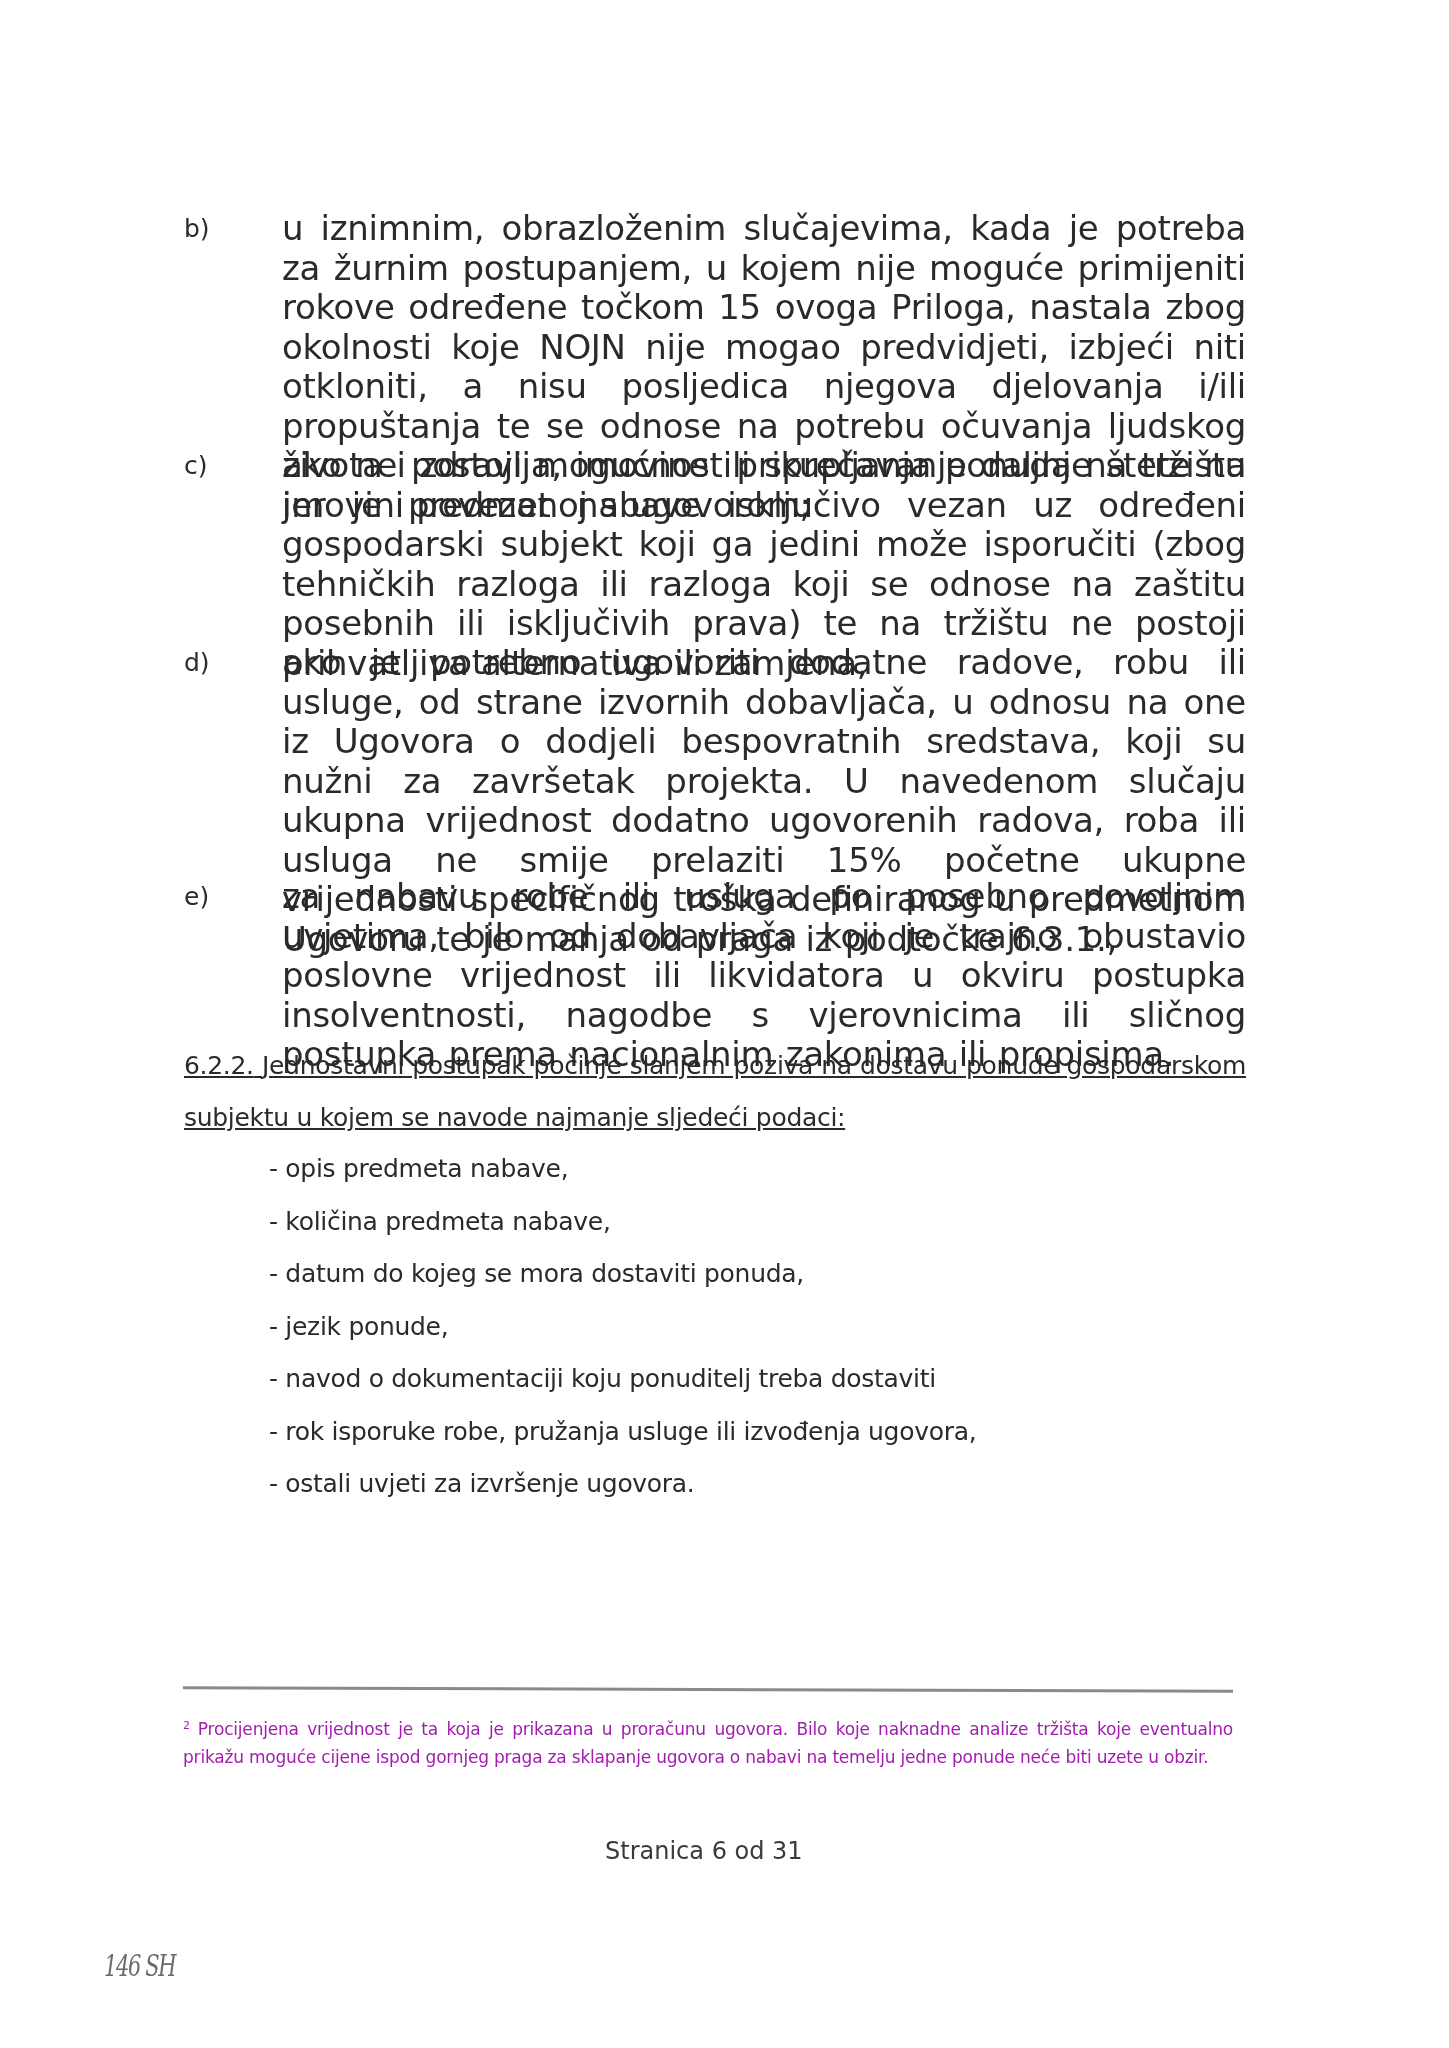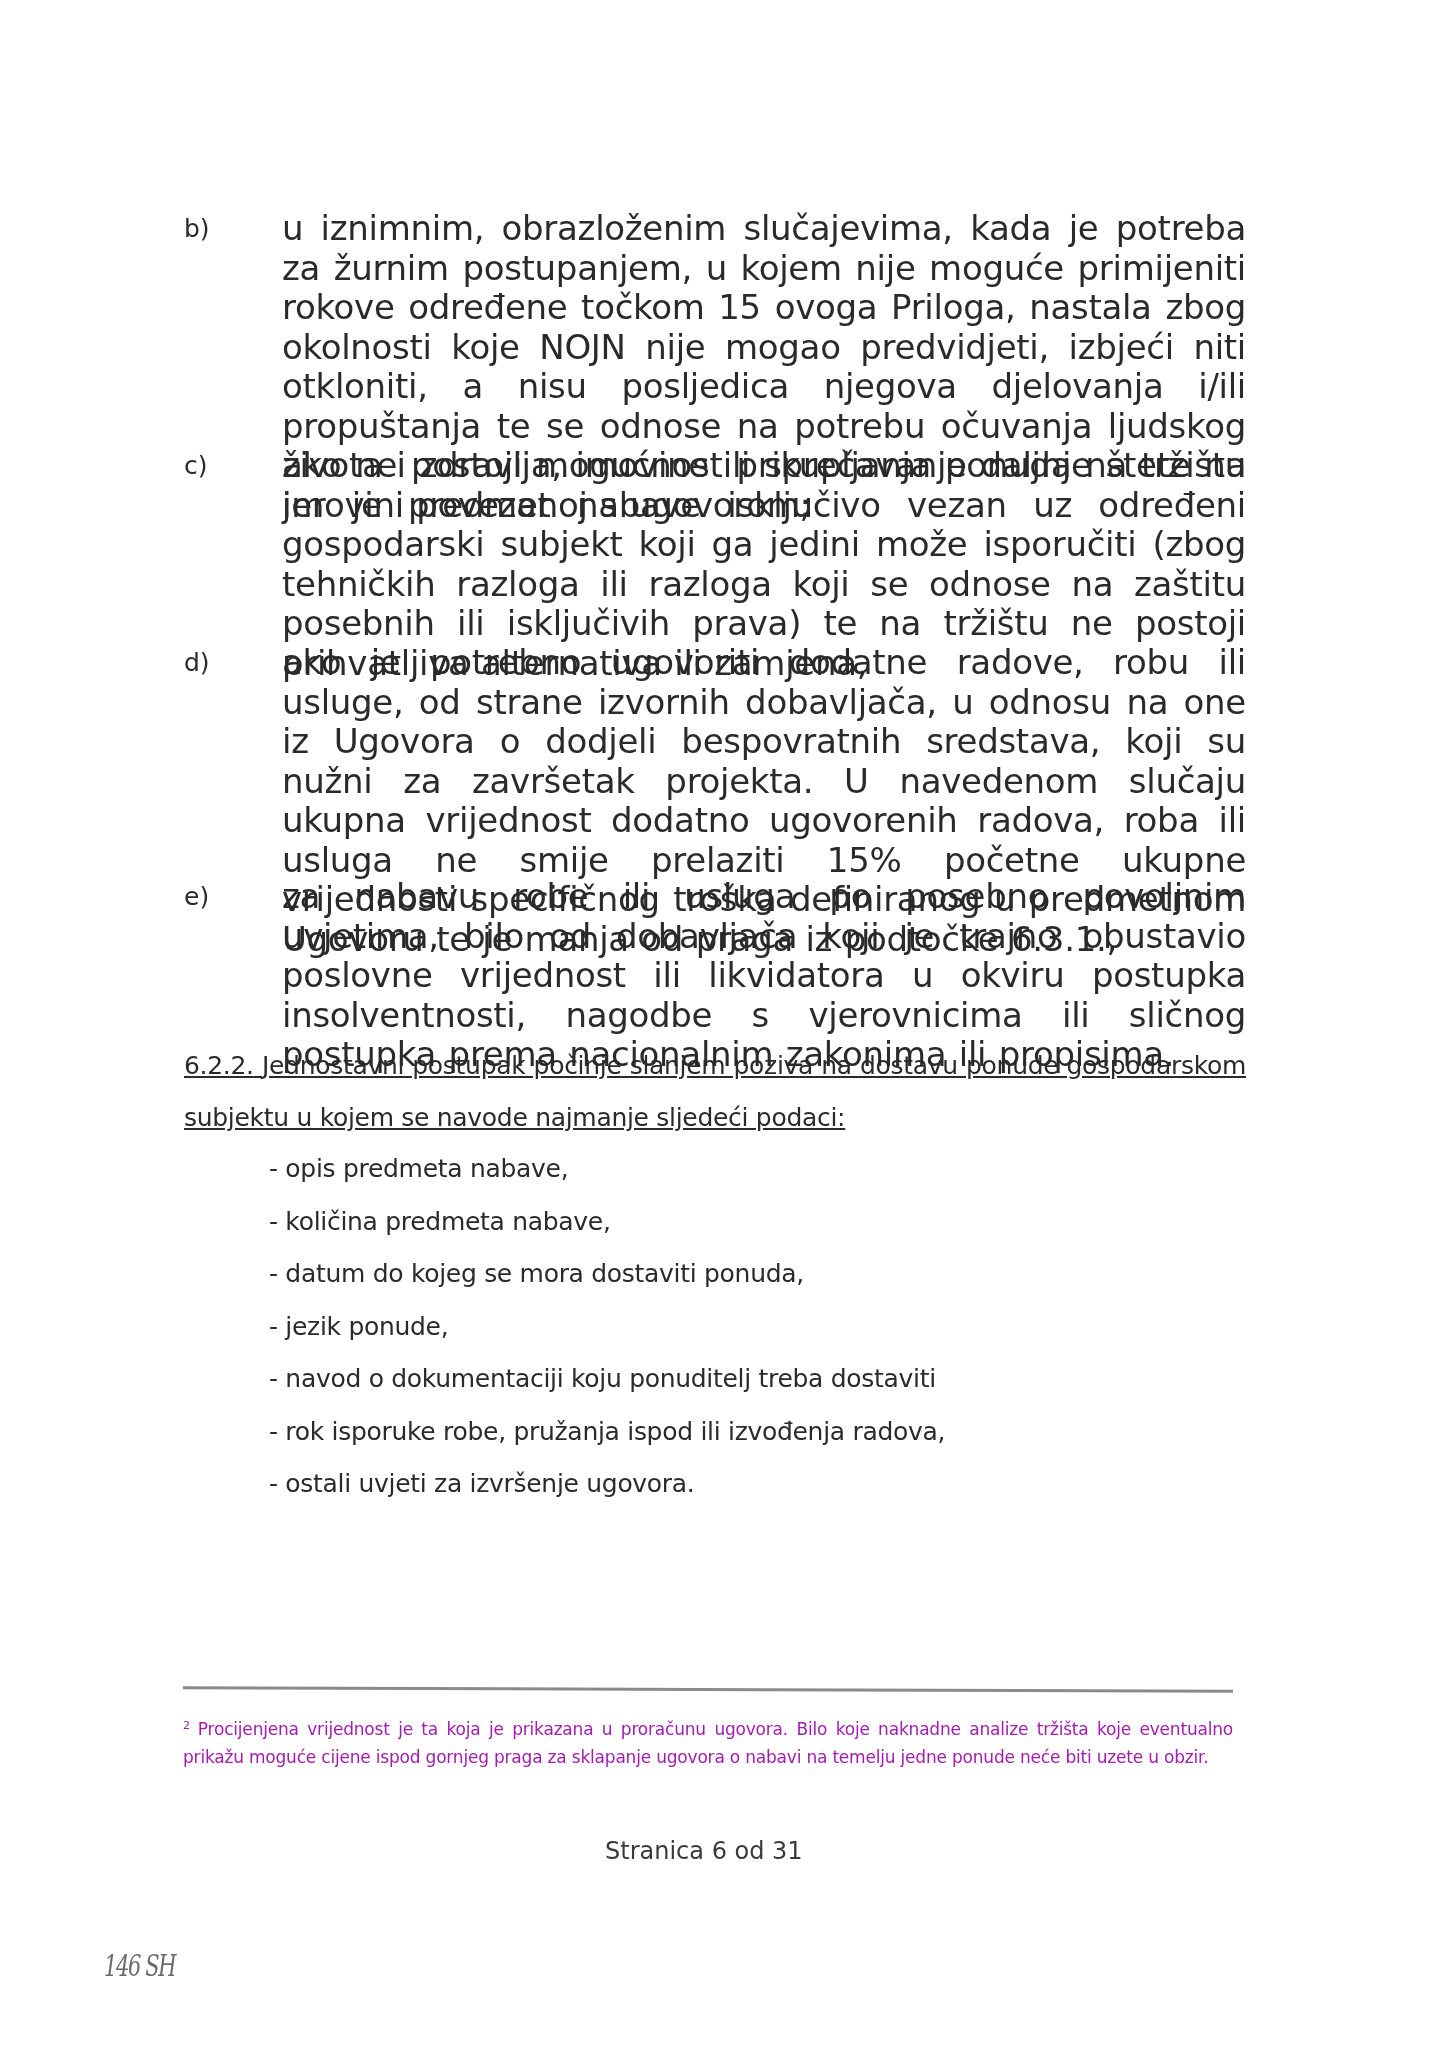--- a/index.html
+++ b/index.html
@@ -65,21 +65,21 @@
     <span>6.2.2.</span>
     <span>Jednostavni postupak počinje slanjem poziva na dostavu ponude gospodarskom subjektu u kojem se navode najmanje sljedeći podaci:</span>
   </div>
 
   <ul class="dash-list">
     <li>- opis predmeta nabave,</li>
     <li>- količina predmeta nabave,</li>
     <li>- datum do kojeg se mora dostaviti ponuda,</li>
     <li>- jezik ponude,</li>
     <li>- navod o dokumentaciji koju ponuditelj treba dostaviti</li>
-    <li>- rok isporuke robe, pružanja ispod ili izvođenja radova,</li>
+    <li>- rok isporuke robe, pružanja usluge ili izvođenja ugovora,</li>
     <li>- ostali uvjeti za izvršenje ugovora.</li>
   </ul>
 
   <div class="rule"></div>
 
   <div class="footnote">
     <sup>2</sup><span>Procijenjena vrijednost je ta koja je prikazana u proračunu ugovora. Bilo koje naknadne analize tržišta koje eventualno prikažu moguće cijene ispod gornjeg praga za sklapanje ugovora o nabavi na temelju jedne ponude neće biti uzete u obzir.</span>
   </div>
 
   <div class="pagenum">Stranica 6 od 31</div>

